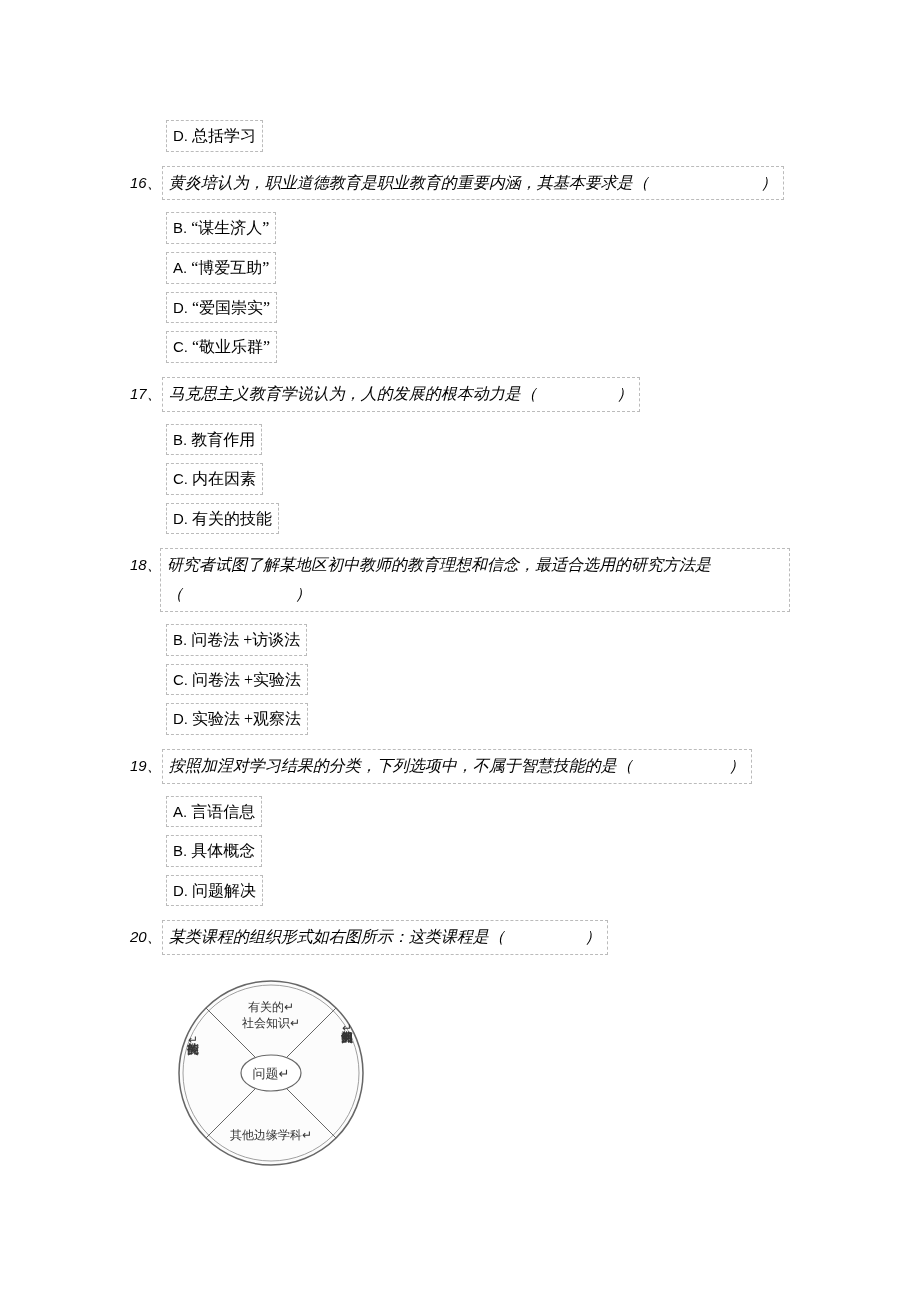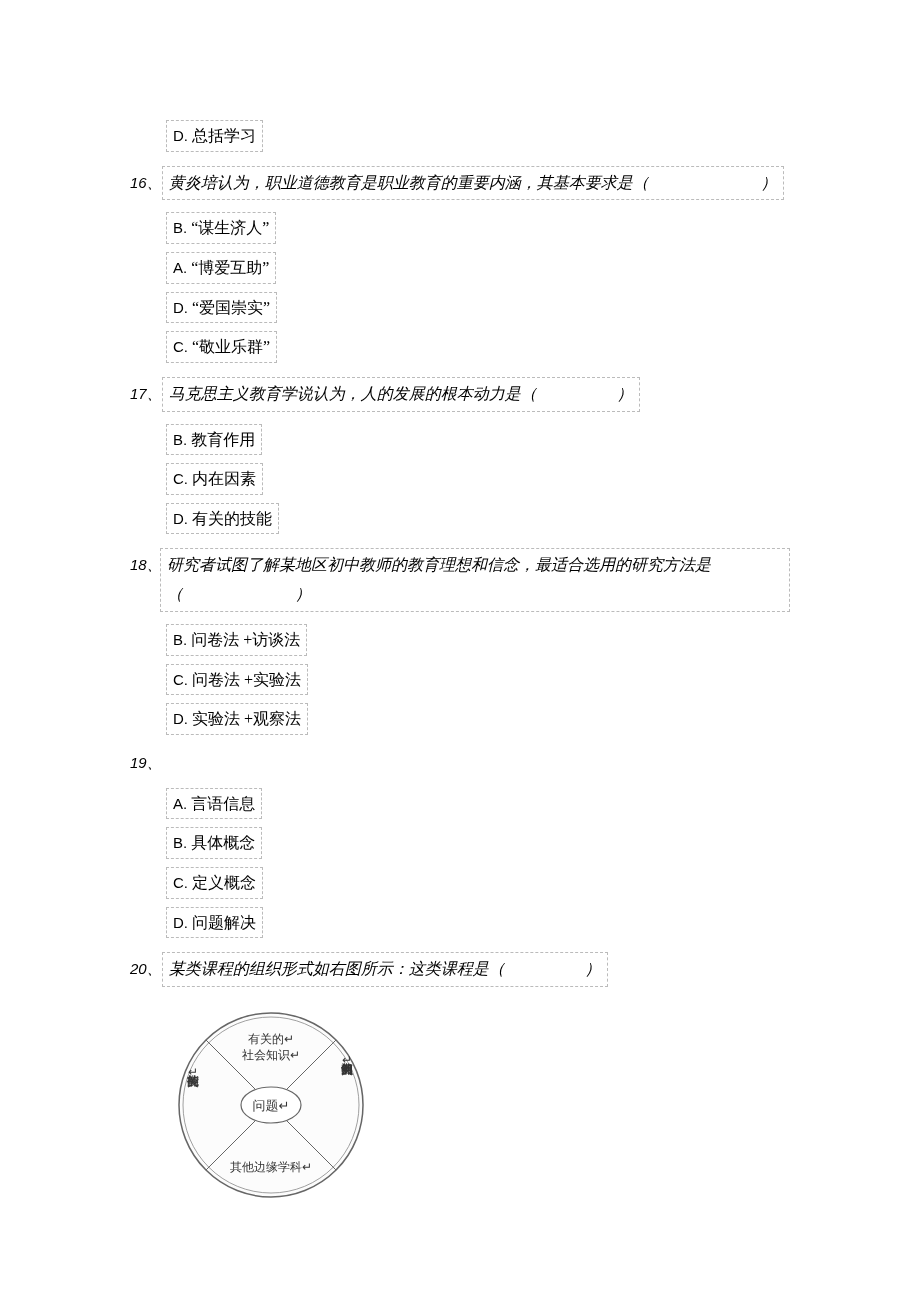--- a/index.html
+++ b/index.html
@@ -107,29 +107,27 @@
     </div>
   <div class="option-block">
       <span class="option-text"><span class="option-letter">C.</span><span>问卷法 +实验法</span></span>
     </div>
   <div class="option-block">
       <span class="option-text"><span class="option-letter">D.</span><span>实验法 +观察法</span></span>
     </div>
 
   <div class="question-line">
     <span class="q-num">19、</span>
+    <span class="q-text">按照加涅对学习结果的分类，下列选项中，不属于智慧技能的是（　　　　　　）</span>
   </div>
   <div class="option-block">
       <span class="option-text"><span class="option-letter">A.</span><span>言语信息</span></span>
     </div>
   <div class="option-block">
       <span class="option-text"><span class="option-letter">B.</span><span>具体概念</span></span>
-    </div>
-  <div class="option-block">
-      <span class="option-text"><span class="option-letter">C.</span><span>定义概念</span></span>
     </div>
   <div class="option-block">
       <span class="option-text"><span class="option-letter">D.</span><span>问题解决</span></span>
     </div>
 
   <div class="question-line">
     <span class="q-num">20、</span>
     <span class="q-text">某类课程的组织形式如右图所示：这类课程是（　　　　　）</span>
   </div>
 

